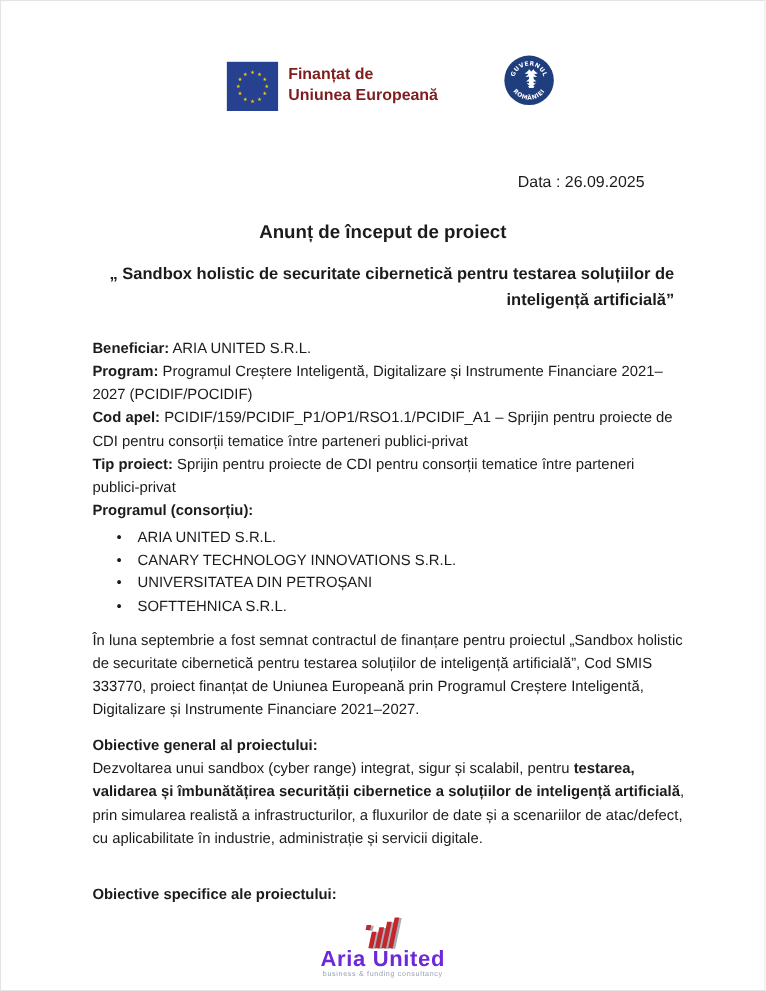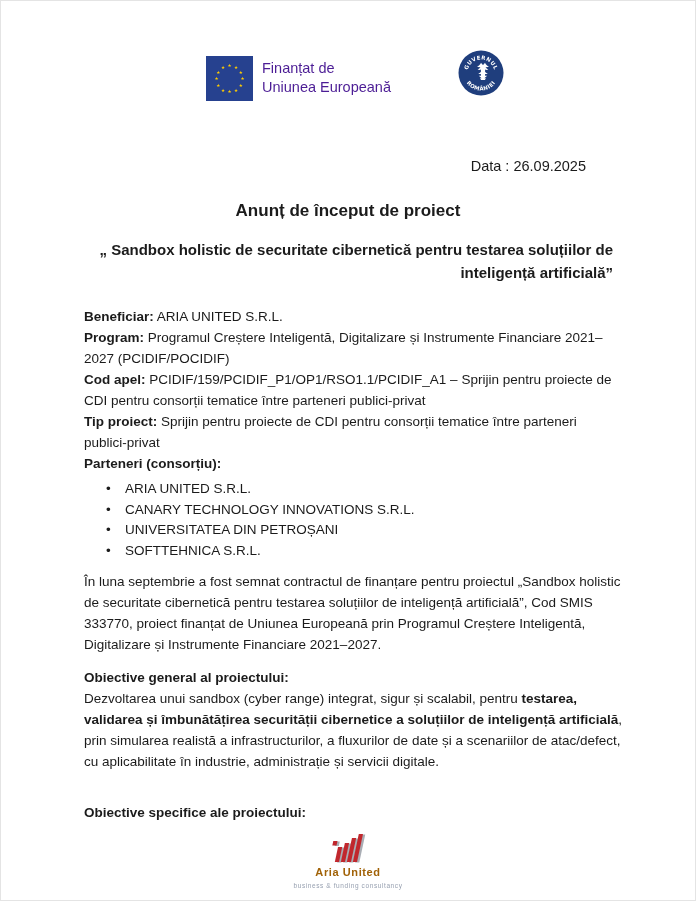--- a/index.html
+++ b/index.html
@@ -6,40 +6,40 @@
   html,body { background:#ffffff; }
   .page {
     position:relative; width:696px; height:901px; background:#ffffff;
     border:1px solid #e4e4e4; overflow:hidden;
     font-family:"Liberation Sans", sans-serif;
     color:#1b1b1b; font-size:13.5px; line-height:21px;
   }
   .b { font-weight:bold; }
   .header { position:relative; height:100px; }
   .eu-flag { position:absolute; left:205px; top:55px; }
-  .eu-caption { position:absolute; left:261px; top:58px; font-weight:normal;
-    color:#4c1d95; font-size:14.5px; line-height:19px; }
+  .eu-caption { position:absolute; left:261px; top:58px; font-weight:bold;
+    color:#7f1d1d; font-size:14.5px; line-height:19px; }
   .gov-logo { position:absolute; left:457px; top:49px; }
   .date { margin-top:55px; padding-right:109px; text-align:right; font-size:14.5px; line-height:20px; }
   .title { margin-top:24px; text-align:center; font-weight:bold; font-size:17px; line-height:22px; }
   .subtitle { margin:16px auto 0; max-width:530px; text-align:right; font-weight:bold;
     font-size:15px; line-height:23px; }
   .content { padding:0 73px 0 83px; }
   .details { margin-top:22px; }
   .detail-line { min-height:21px; }
   .partners { margin-top:5px; }
   .bullet-row { display:flex; line-height:20.5px; }
   .bullet-dot { width:19px; margin-left:22px; flex:none; }
   .para { margin-top:10px; }
   .heading { margin-top:12px; font-weight:bold; }
   .heading.spec { margin-top:30px; }
   .para.tight { margin-top:0; }
   .footer { margin-top:10px; text-align:center; }
   .aria-bars { display:block; margin:0 auto; }
-  .aria-name { color:#a16207; font-size:11px; line-height:18px; letter-spacing:0.6px; font-weight:bold; }
+  .aria-name { color:#6d28d9; font-size:20px; line-height:18px; letter-spacing:0.6px; font-weight:bold; }
   .aria-tagline { color:#97a0b0; font-size:6.5px; line-height:9px; letter-spacing:0.6px; }
   svg text { font-family:"DejaVu Sans", sans-serif; }
 </style>
 </head>
 <body>
 
 <div class="page">
 
   <div class="header">
     <svg class="eu-flag" width="47" height="45" viewBox="0 0 47 45">
@@ -84,21 +84,21 @@
   <div class="title">Anunț de început de proiect</div>
 
   <div class="subtitle">„ Sandbox holistic de securitate cibernetică pentru testarea soluțiilor de inteligență artificială”</div>
 
   <div class="content">
     <div class="details">
         <div class="detail-line"><span class="b">Beneficiar:</span><span> ARIA UNITED S.R.L.</span></div>
         <div class="detail-line"><span class="b">Program:</span><span> Programul Creștere Inteligentă, Digitalizare și Instrumente Financiare 2021–2027 (PCIDIF/POCIDIF)</span></div>
         <div class="detail-line"><span class="b">Cod apel:</span><span> PCIDIF/159/PCIDIF_P1/OP1/RSO1.1/PCIDIF_A1 – Sprijin pentru proiecte de CDI pentru consorții tematice între parteneri publici-privat</span></div>
         <div class="detail-line"><span class="b">Tip proiect:</span><span> Sprijin pentru proiecte de CDI pentru consorții tematice între parteneri publici-privat</span></div>
-        <div class="detail-line"><span class="b">Parteneri (consorțiu):</span></div>
+        <div class="detail-line"><span class="b">Programul (consorțiu):</span></div>
       </div>
 
     <div class="partners">
         <div class="bullet-row">
           <span class="bullet-dot">•</span>
           <span class="bullet-text">ARIA UNITED S.R.L.</span>
         </div>
         <div class="bullet-row">
           <span class="bullet-dot">•</span>
           <span class="bullet-text">CANARY TECHNOLOGY INNOVATIONS S.R.L.</span>

